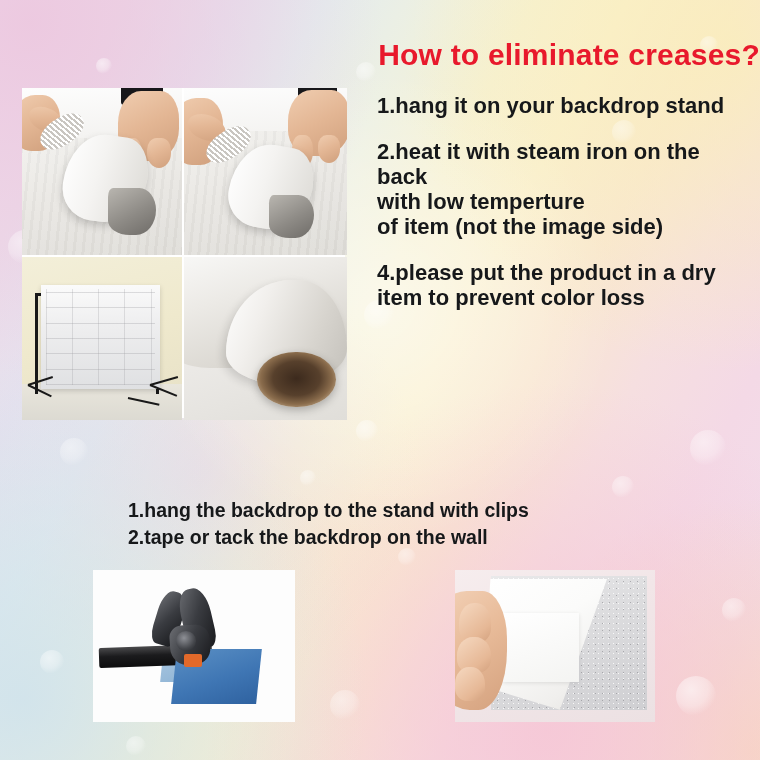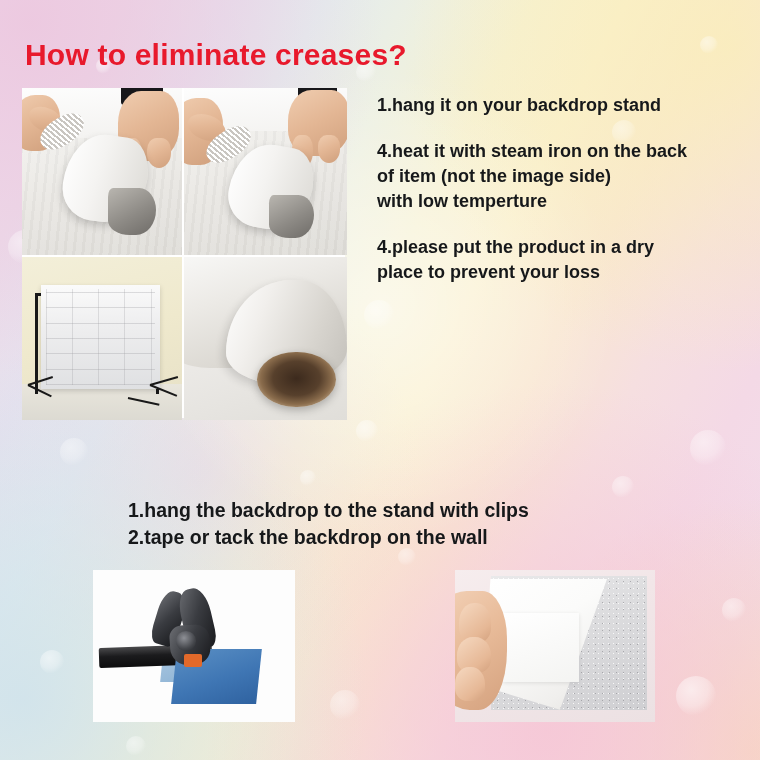--- a/index.html
+++ b/index.html
@@ -62,45 +62,45 @@
 
   
   .heading {
     position: absolute;
     font-weight: bold;
     color: #e8192c;
     letter-spacing: .2px;
     white-space: nowrap;
   }
   #heading-creases {
-    left: 12px;
+    left: 0;
     right: 0;
     top: 38px;
-    text-align: left;
-    padding-left: 13px;
+    text-align: right;
+    padding-left: 24px;
     font-size: 30px;
   }
   #heading-hang {
     left: 0;
     right: 0;
     top: 455px;
     text-align: center;
     padding-left: 4px;
     font-size: 28px;
   }
 
   
   #crease-steps {
     position: absolute;
     left: 377px;
     top: 93px;
     width: 378px;
   }
   .step {
-    font-size: 18px;
+    font-size: 22px;
     font-weight: bold;
     color: #16181a;
     line-height: 25px;
     margin-bottom: 21px;
   }
   .step:last-child { margin-bottom: 16px; }
   .step-line { display: block; }
 
   
   #hang-steps {
@@ -365,31 +365,31 @@
 
   </div>
 
   <div id="crease-steps">
 
     <div class="step">
       <span class="step-line">1.hang it on your backdrop stand</span>
     </div>
 
     <div class="step">
-      <span class="step-line">4.heat it with steam iron on the back</span>
+      <span class="step-line">2.heat it with steam iron on the back</span>
+      <span class="step-line">with low temperture</span>
       <span class="step-line">of item (not the image side)</span>
-      <span class="step-line">with low temperture</span>
     </div>
 
     <div class="step">
     </div>
 
     <div class="step">
       <span class="step-line">4.please put the product in a dry</span>
-      <span class="step-line">place to prevent your loss</span>
+      <span class="step-line">item to prevent color loss</span>
     </div>
 
   </div>
 
 
   <div id="hang-steps">
     <div class="hang-line">1.hang the backdrop to the stand with clips</div>
     <div class="hang-line">2.tape or tack the backdrop on the wall</div>
   </div>
 

